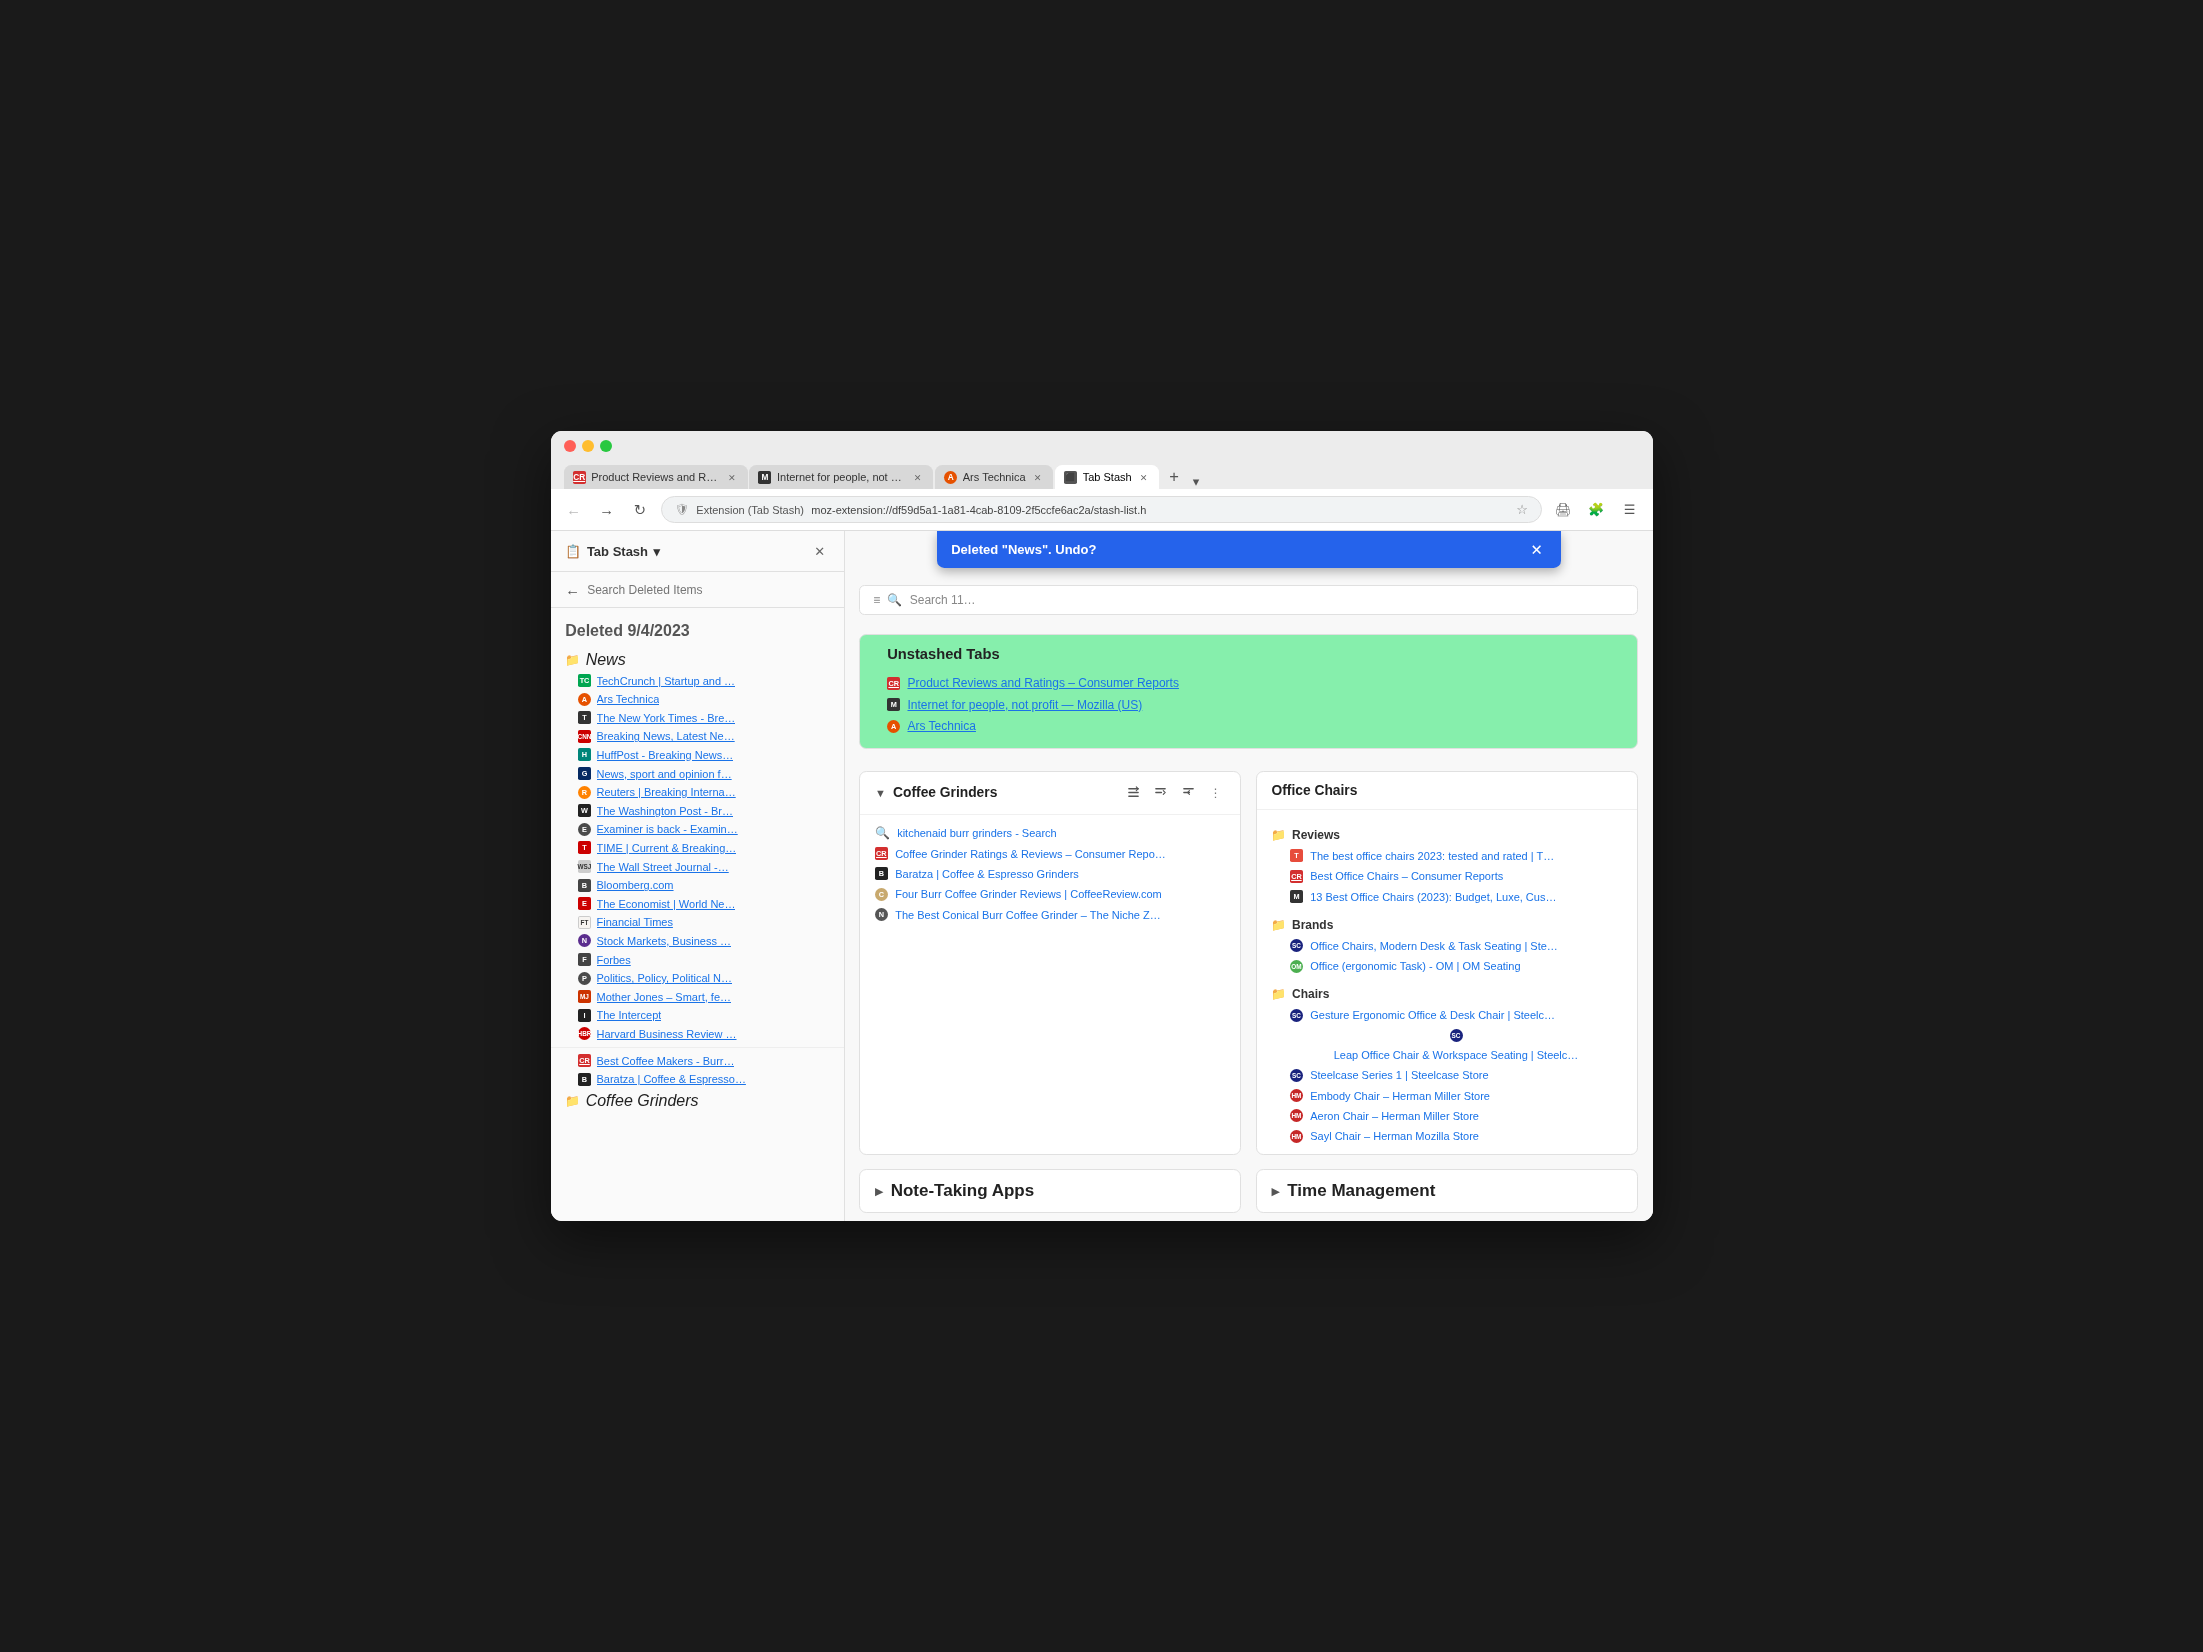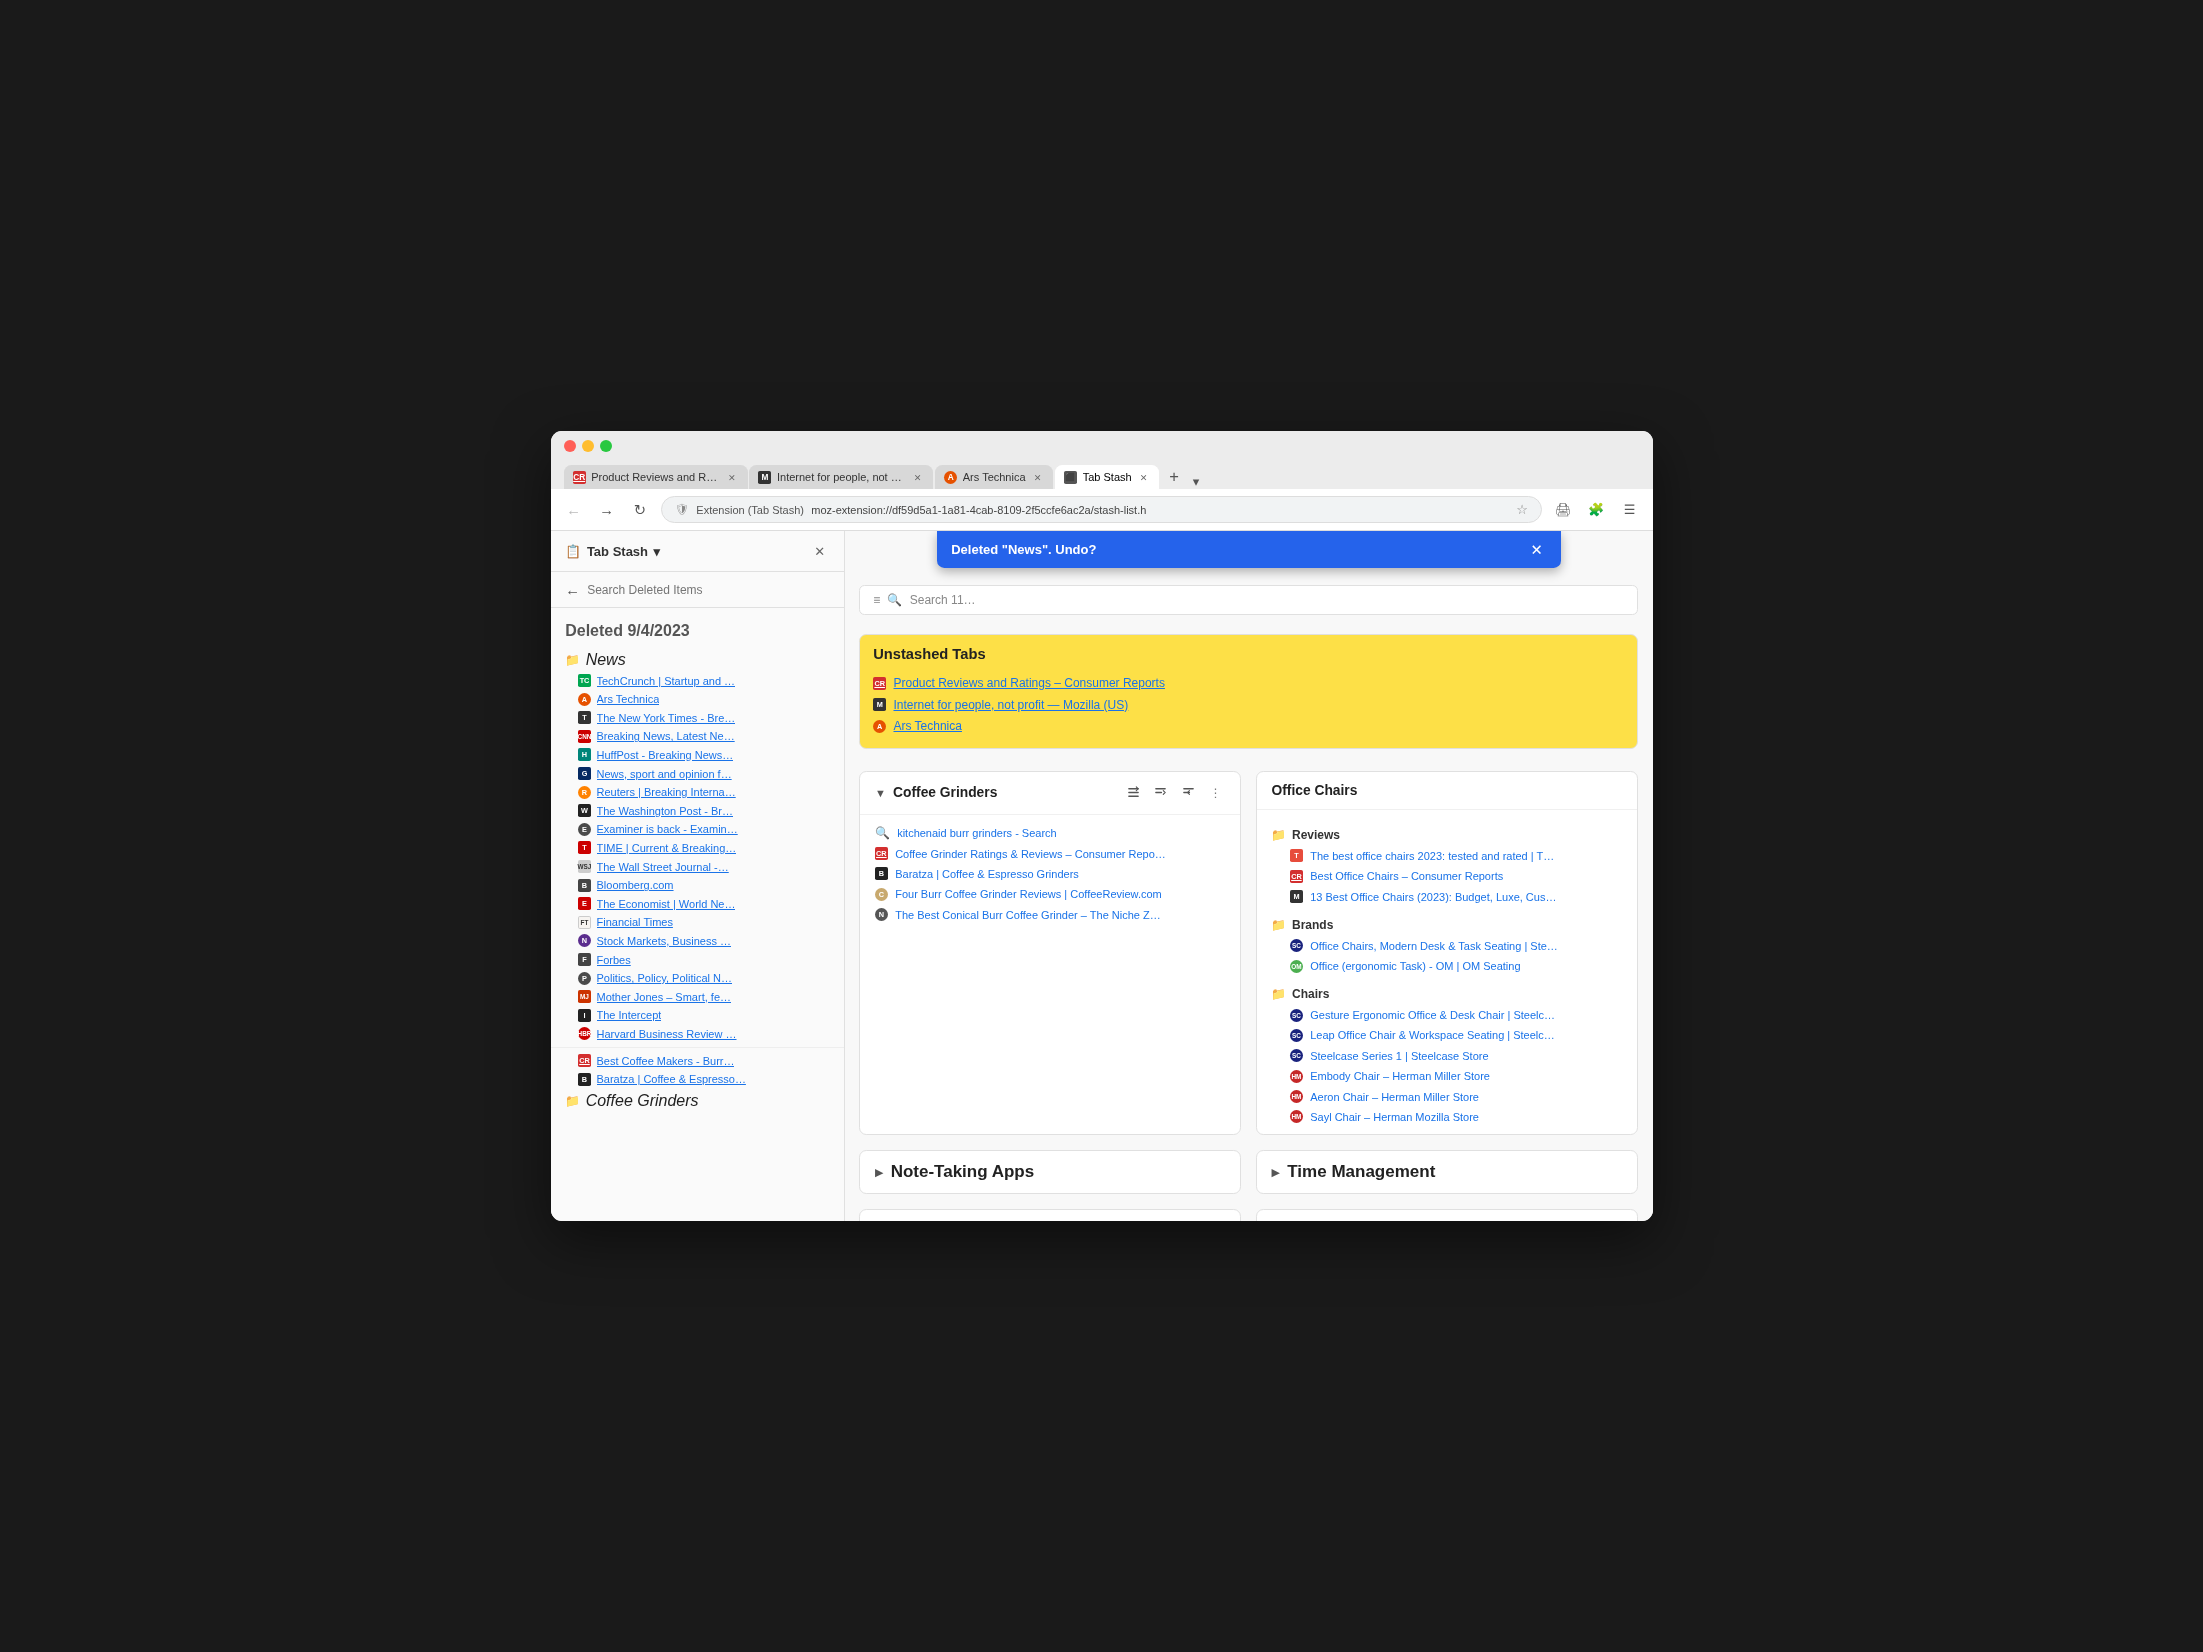--- a/index.html
+++ b/index.html
@@ -329,24 +329,24 @@
       padding: 7.3px 13px;
       display: flex;
       align-items: center;
       gap: 7.3px;
       font-size: 12px;
       color: #888;
       margin-bottom: 3.7px;
     }
     
     .unstashed-section {
-      background: #fde047;
+      background: #86efac;
       border-radius: 7.3px;
       border: 0.9px solid #e0e0e0;
-      padding: 11px 13px;
+      padding: 11px 27px;
       margin-bottom: 7.3px;
     }
     .unstashed-title {
       font-size: 14.7px;
       font-weight: 600;
       color: #222;
       margin-bottom: 11px;
     }
     .unstashed-tab {
       display: flex;
@@ -810,21 +810,21 @@
               </div>
               <div class="sub-group">
                 <div class="sub-group-header">
                   <span class="folder-icon">📁</span>
                   <span class="sub-group-title">Chairs</span>
                 </div>
                 <div class="group-tab-item" style="padding-left:18.4px;">
                   <div class="group-tab-favicon fav-sc" style="font-size:6.4px;">SC</div>
                   <span class="group-tab-title">Gesture Ergonomic Office &amp; Desk Chair | Steelc…</span>
                 </div>
-                <div class="group-tab-item" style="padding-left:18.4px;">
+                <div class="group-tab-item" style="padding-left:18.4px;flex-direction:column;">
                   <div class="group-tab-favicon fav-sc" style="font-size:6.4px;">SC</div>
                   <span class="group-tab-title">Leap Office Chair &amp; Workspace Seating | Steelc…</span>
                 </div>
                 <div class="group-tab-item" style="padding-left:18.4px;">
                   <div class="group-tab-favicon fav-sc" style="font-size:6.4px;">SC</div>
                   <span class="group-tab-title">Steelcase Series 1 | Steelcase Store</span>
                 </div>
                 <div class="group-tab-item" style="padding-left:18.4px;">
                   <div class="group-tab-favicon fav-hm" style="font-size:6.4px;">HM</div>
                   <span class="group-tab-title">Embody Chair – Herman Miller Store</span>

